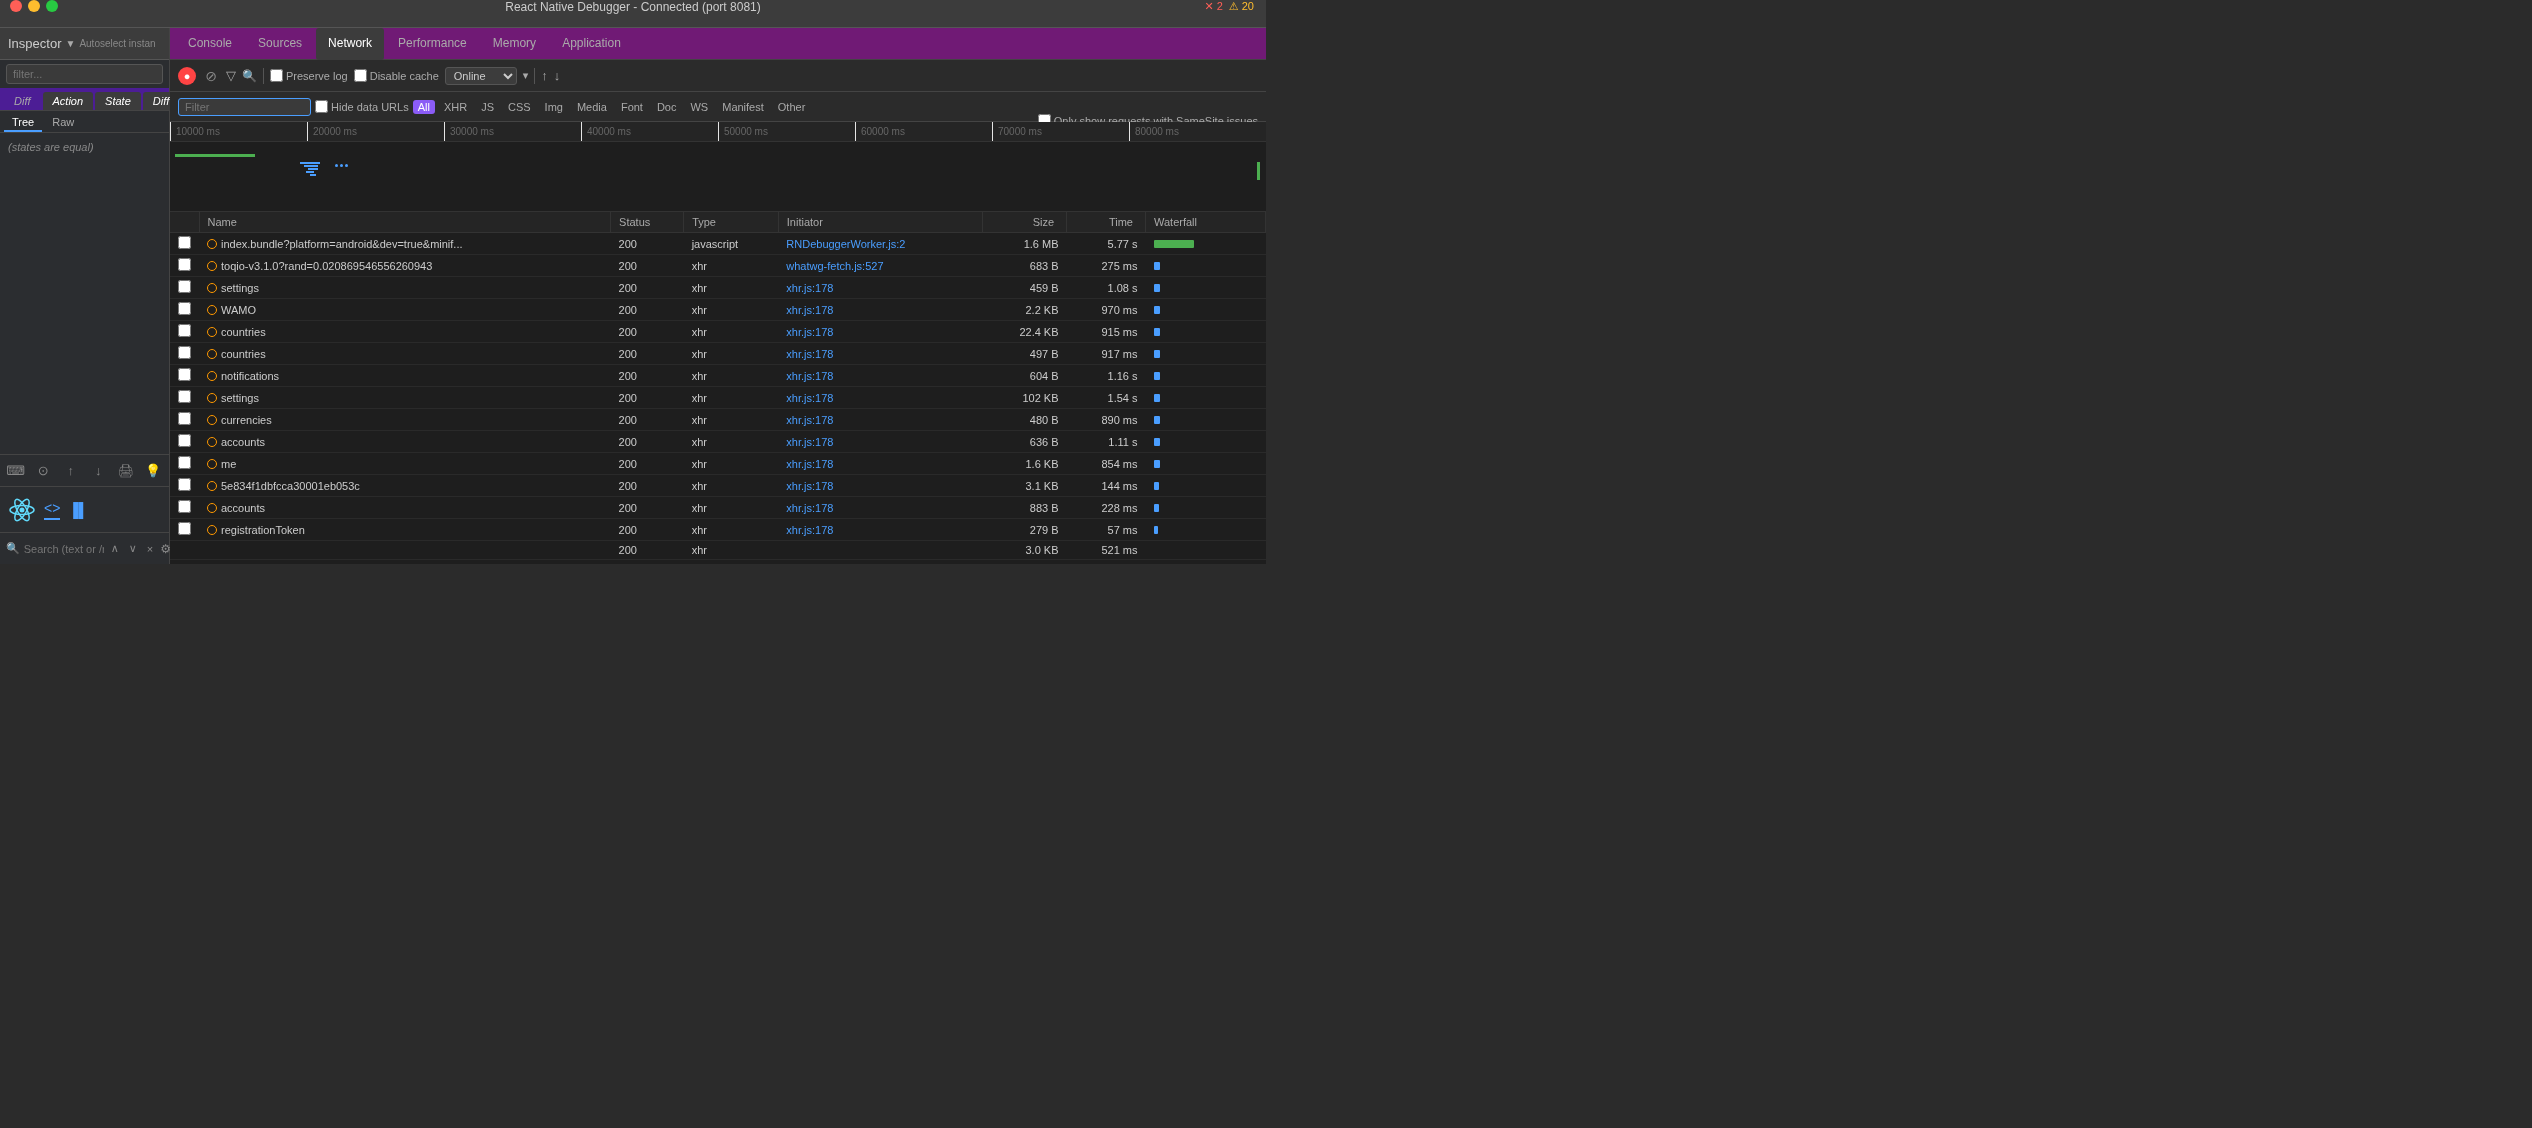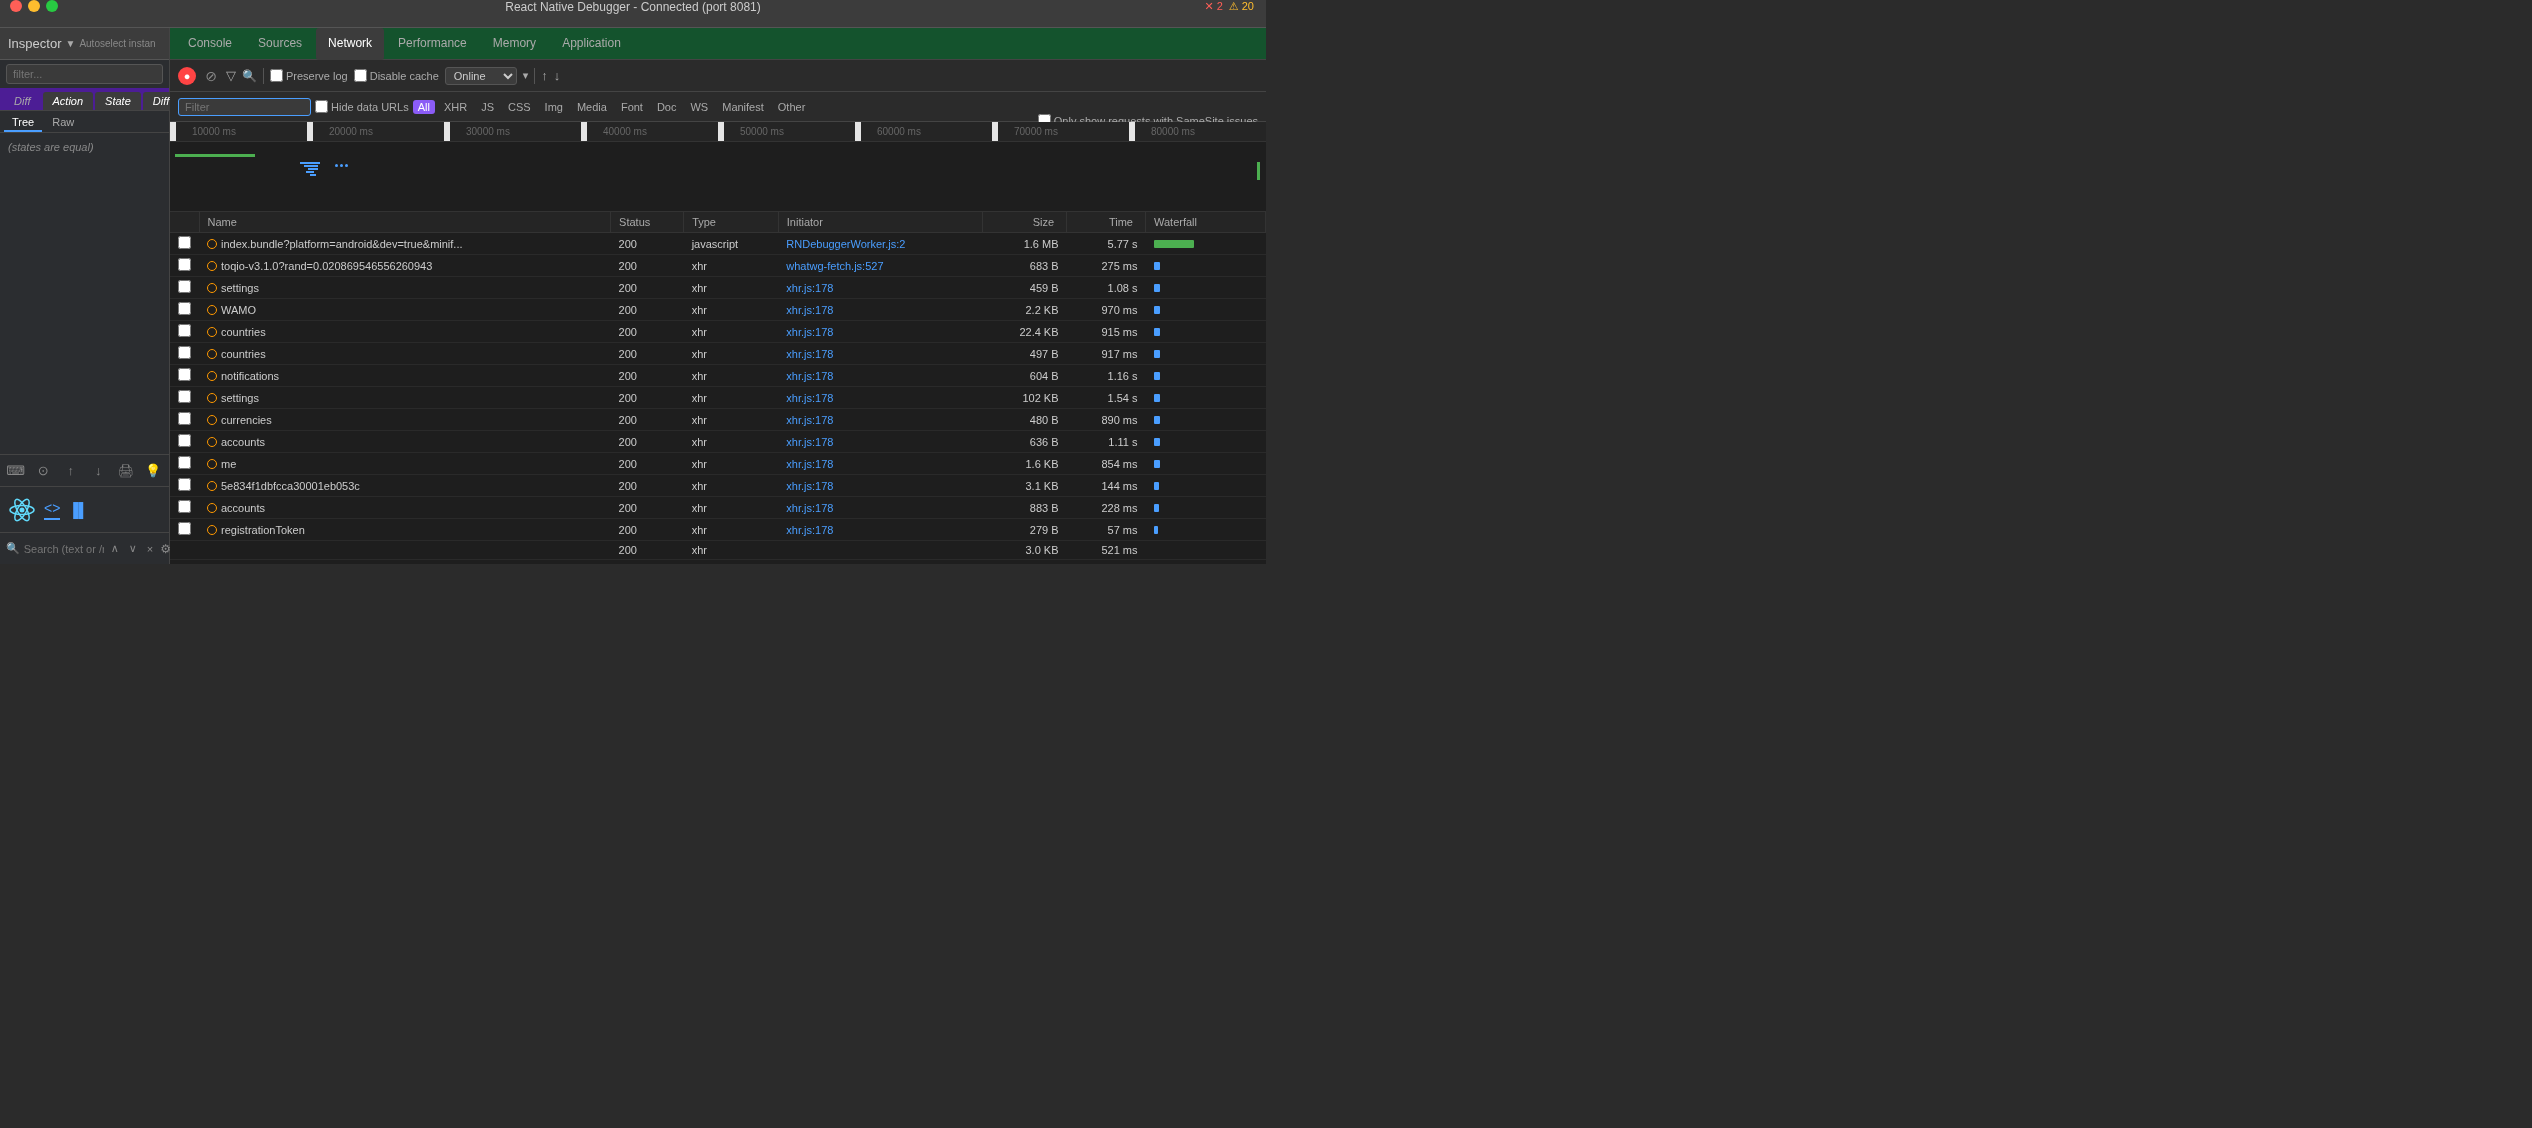--- a/index.html
+++ b/index.html
@@ -223,21 +223,21 @@
 
     
     .right-panel {
       flex: 1;
       display: flex;
       flex-direction: column;
       background: #1e1e1e;
     }
     .devtools-tabs {
       display: flex;
-      background: #14532d;
+      background: #701a75;
       border-bottom: 1px solid #444;
       height: 32px;
       align-items: center;
       padding: 0 6px;
       gap: 2px;
     }
     .devtools-tab {
       padding: 0 12px;
       height: 32px;
       display: flex;
@@ -349,24 +349,24 @@
       overflow: hidden;
     }
     .timeline-ruler {
       display: flex;
       border-bottom: 1px solid #333;
       background: #252525;
       height: 20px;
     }
     .ruler-mark {
       flex: 1;
-      border-left: 6px solid #e5e5e5;
-      display: flex;
-      align-items: center;
-      padding-left: 16px;
+      border-left: 1px solid #e5e5e5;
+      display: flex;
+      align-items: center;
+      padding-left: 5px;
       font-size: 10px;
       color: #666;
     }
     .timeline-graph {
       height: 70px;
       position: relative;
       background: #1e1e1e;
     }
 
     

